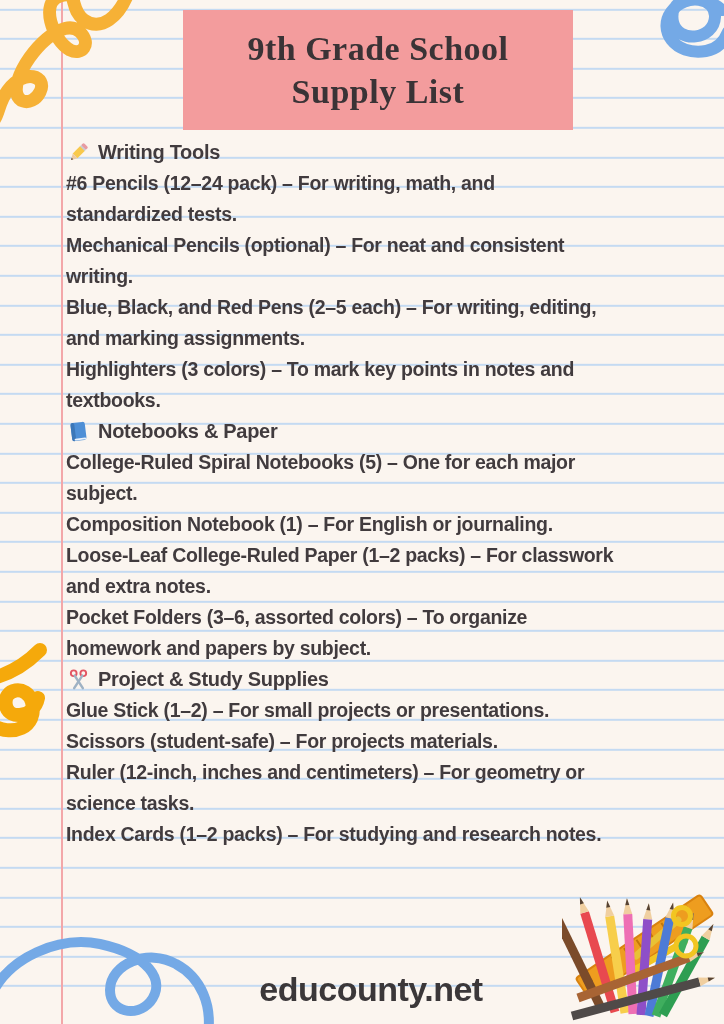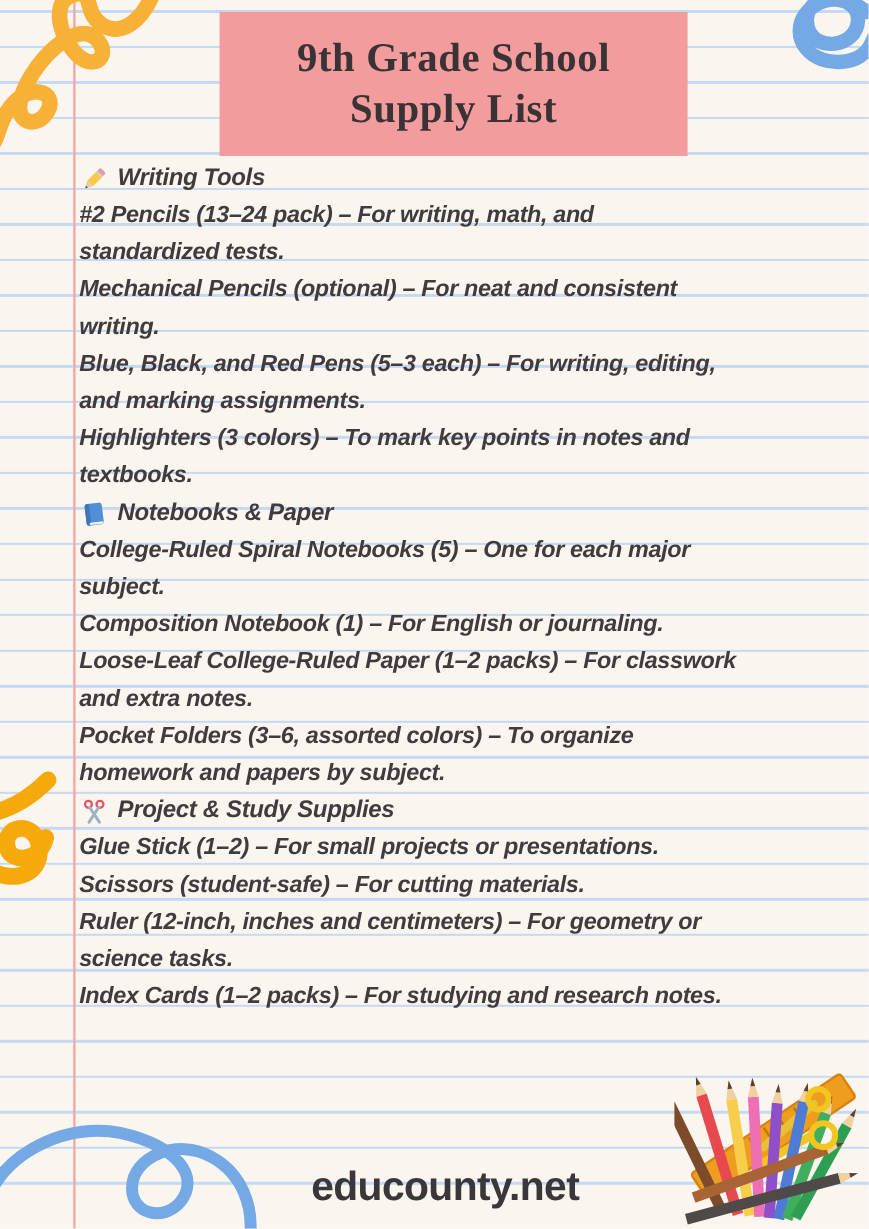--- a/index.html
+++ b/index.html
@@ -45,27 +45,26 @@
     white-space: nowrap;
   }
   #supply-rows {
     position: absolute;
     left: 66px; top: 137px;
     width: 656px;
   }
   .row {
     height: 31px;
     display: flex;
-    align-items: flex-start;
+    align-items: center;
     white-space: nowrap;
     font-weight: bold;
     font-size: 19.5px;
     letter-spacing: -0.3px;
     color: #413B3E;
-    font-style: italic;
   }
   .row.heading { font-size: 20px; }
   .hicon {
     display: inline-flex;
     width: 24px; height: 24px;
     margin-right: 8px;
     align-items: center; justify-content: center;
     flex: 0 0 auto;
   }
   .hicon svg { width: 23px; height: 23px; }
@@ -127,33 +126,33 @@
               <rect x="8.5" y="4.6" width="7" height="2" fill="#C9CDD2"></rect>
               <rect x="8.5" y="6.4" width="7" height="10.6" fill="#F8C94C"></rect>
               <polygon points="8.5,17 15.5,17 12,23" fill="#EDC9A0"></polygon>
               <polygon points="10.8,20.9 13.2,20.9 12,23" fill="#564334"></polygon>
             </g>
           </svg>
         </span>
         <span>Writing Tools</span>
       </div>
       <div class="row">
-        <span>#2 Pencils (13–24 pack) – For writing, math, and</span>
+        <span>#6 Pencils (12–24 pack) – For writing, math, and</span>
       </div>
       <div class="row">
         <span>standardized tests.</span>
       </div>
       <div class="row">
         <span>Mechanical Pencils (optional) – For neat and consistent</span>
       </div>
       <div class="row">
         <span>writing.</span>
       </div>
       <div class="row">
-        <span>Blue, Black, and Red Pens (5–3 each) – For writing, editing,</span>
+        <span>Blue, Black, and Red Pens (2–5 each) – For writing, editing,</span>
       </div>
       <div class="row">
         <span>and marking assignments.</span>
       </div>
       <div class="row">
         <span>Highlighters (3 colors) – To mark key points in notes and</span>
       </div>
       <div class="row">
         <span>textbooks.</span>
       </div>
@@ -198,21 +197,21 @@
             <path d="M8 8 L16.5 21" stroke="#9FB2C4" stroke-width="2.6" stroke-linecap="round"></path>
             <path d="M16 8 L7.5 21" stroke="#9FB2C4" stroke-width="2.6" stroke-linecap="round"></path>
           </svg>
         </span>
         <span>Project &amp; Study Supplies</span>
       </div>
       <div class="row">
         <span>Glue Stick (1–2) – For small projects or presentations.</span>
       </div>
       <div class="row">
-        <span>Scissors (student-safe) – For cutting materials.</span>
+        <span>Scissors (student-safe) – For projects materials.</span>
       </div>
       <div class="row">
         <span>Ruler (12-inch, inches and centimeters) – For geometry or</span>
       </div>
       <div class="row">
         <span>science tasks.</span>
       </div>
       <div class="row">
         <span>Index Cards (1–2 packs) – For studying and research notes.</span>
       </div>

